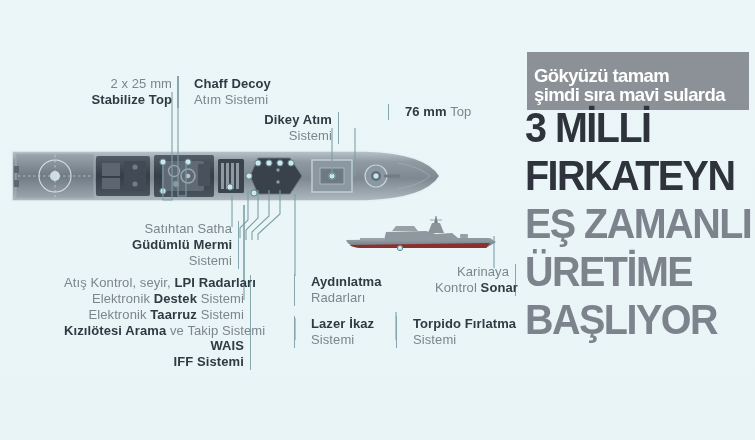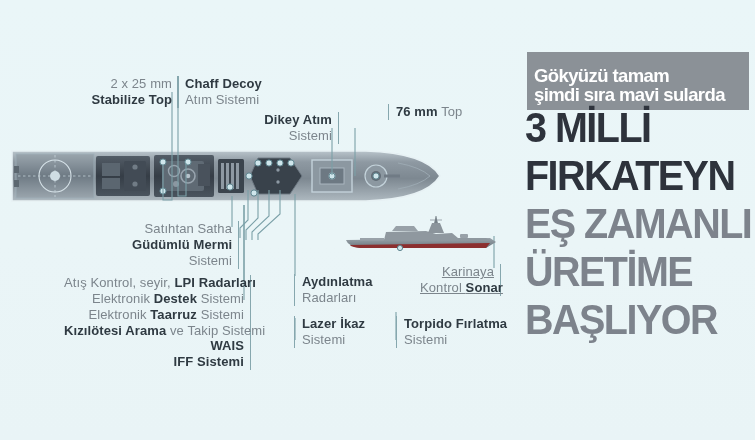--- a/index.html
+++ b/index.html
@@ -26,21 +26,21 @@
     position: absolute;
     line-height: 1.22;
     color: #7c858c;
     font-size: 13px;
     letter-spacing: .1px;
     white-space: nowrap;
   }
   .callout .b { font-weight: bold; color: #2f3a42; }
   .callout .n { font-weight: normal; color: #7c858c; }
   .callout.right-rule { padding-right: 6px; border-right: 1.2px solid #86a7ae; text-align: right; }
-  .callout.left-rule  { padding-left: 7px;  border-left: 1.2px solid #86a7ae; text-align: left; }
+  .callout.left-rule  { padding-left: 16px;  border-left: 1.2px solid #86a7ae; text-align: left; }
 
   
   #topview {
     position: absolute;
     left: 6px;
     top: 143px;
     width: 440px;
     height: 66px;
   }
   
@@ -281,21 +281,21 @@
   <div class="callout left-rule" style="left:294px; top:274px;">
     <div><span class="b">Aydınlatma</span></div>
     <div><span class="n">Radarları</span></div>
   </div>
 
   <div class="callout left-rule" style="left:294px; top:316px;">
     <div><span class="b">Lazer İkaz</span></div>
     <div><span class="n">Sistemi</span></div>
   </div>
 
-  <div class="callout right-rule" style="left:420px; top:264px; width:74px;text-decoration:underline;">
+  <div class="callout right-rule" style="left:435px; top:264px; width:74px;">
     <div><span class="n">Karinaya</span></div>
     <div>
       <span class="n">Kontrol </span><span class="b">Sonar</span>
     </div>
   </div>
 
   <div class="callout left-rule" style="left:396px; top:316px;">
     <div><span class="b">Torpido Fırlatma</span></div>
     <div><span class="n">Sistemi</span></div>
   </div>

